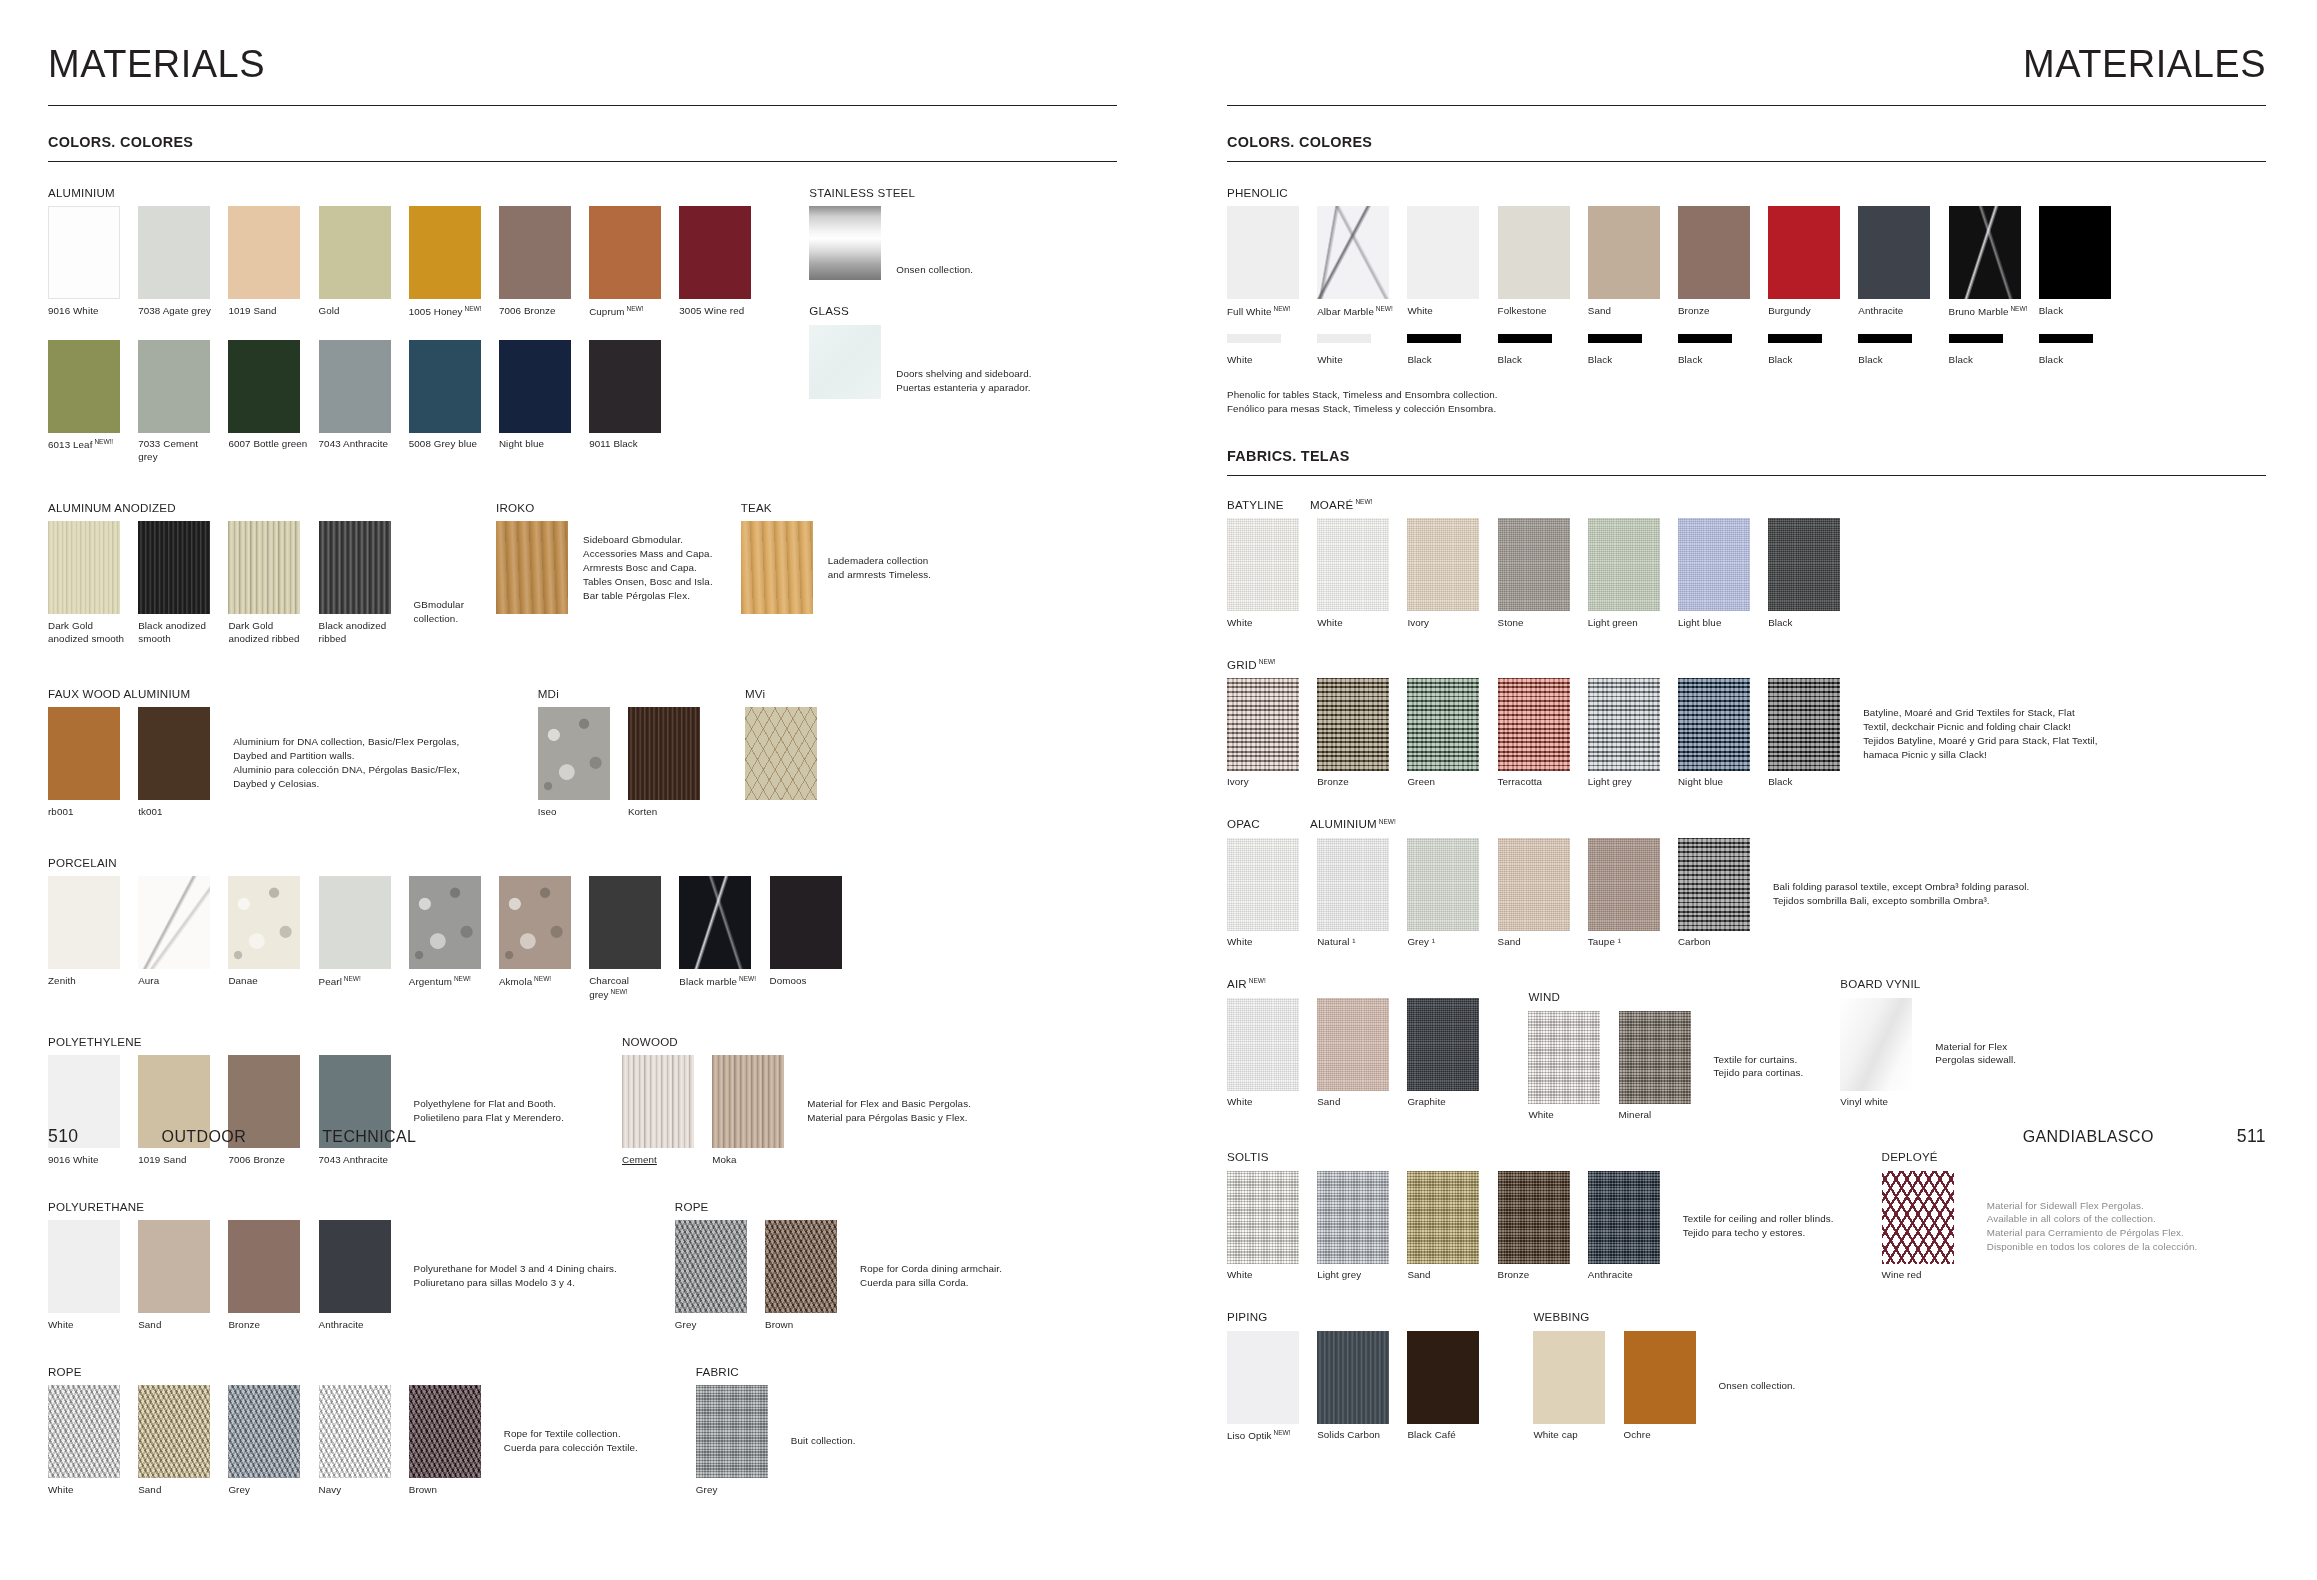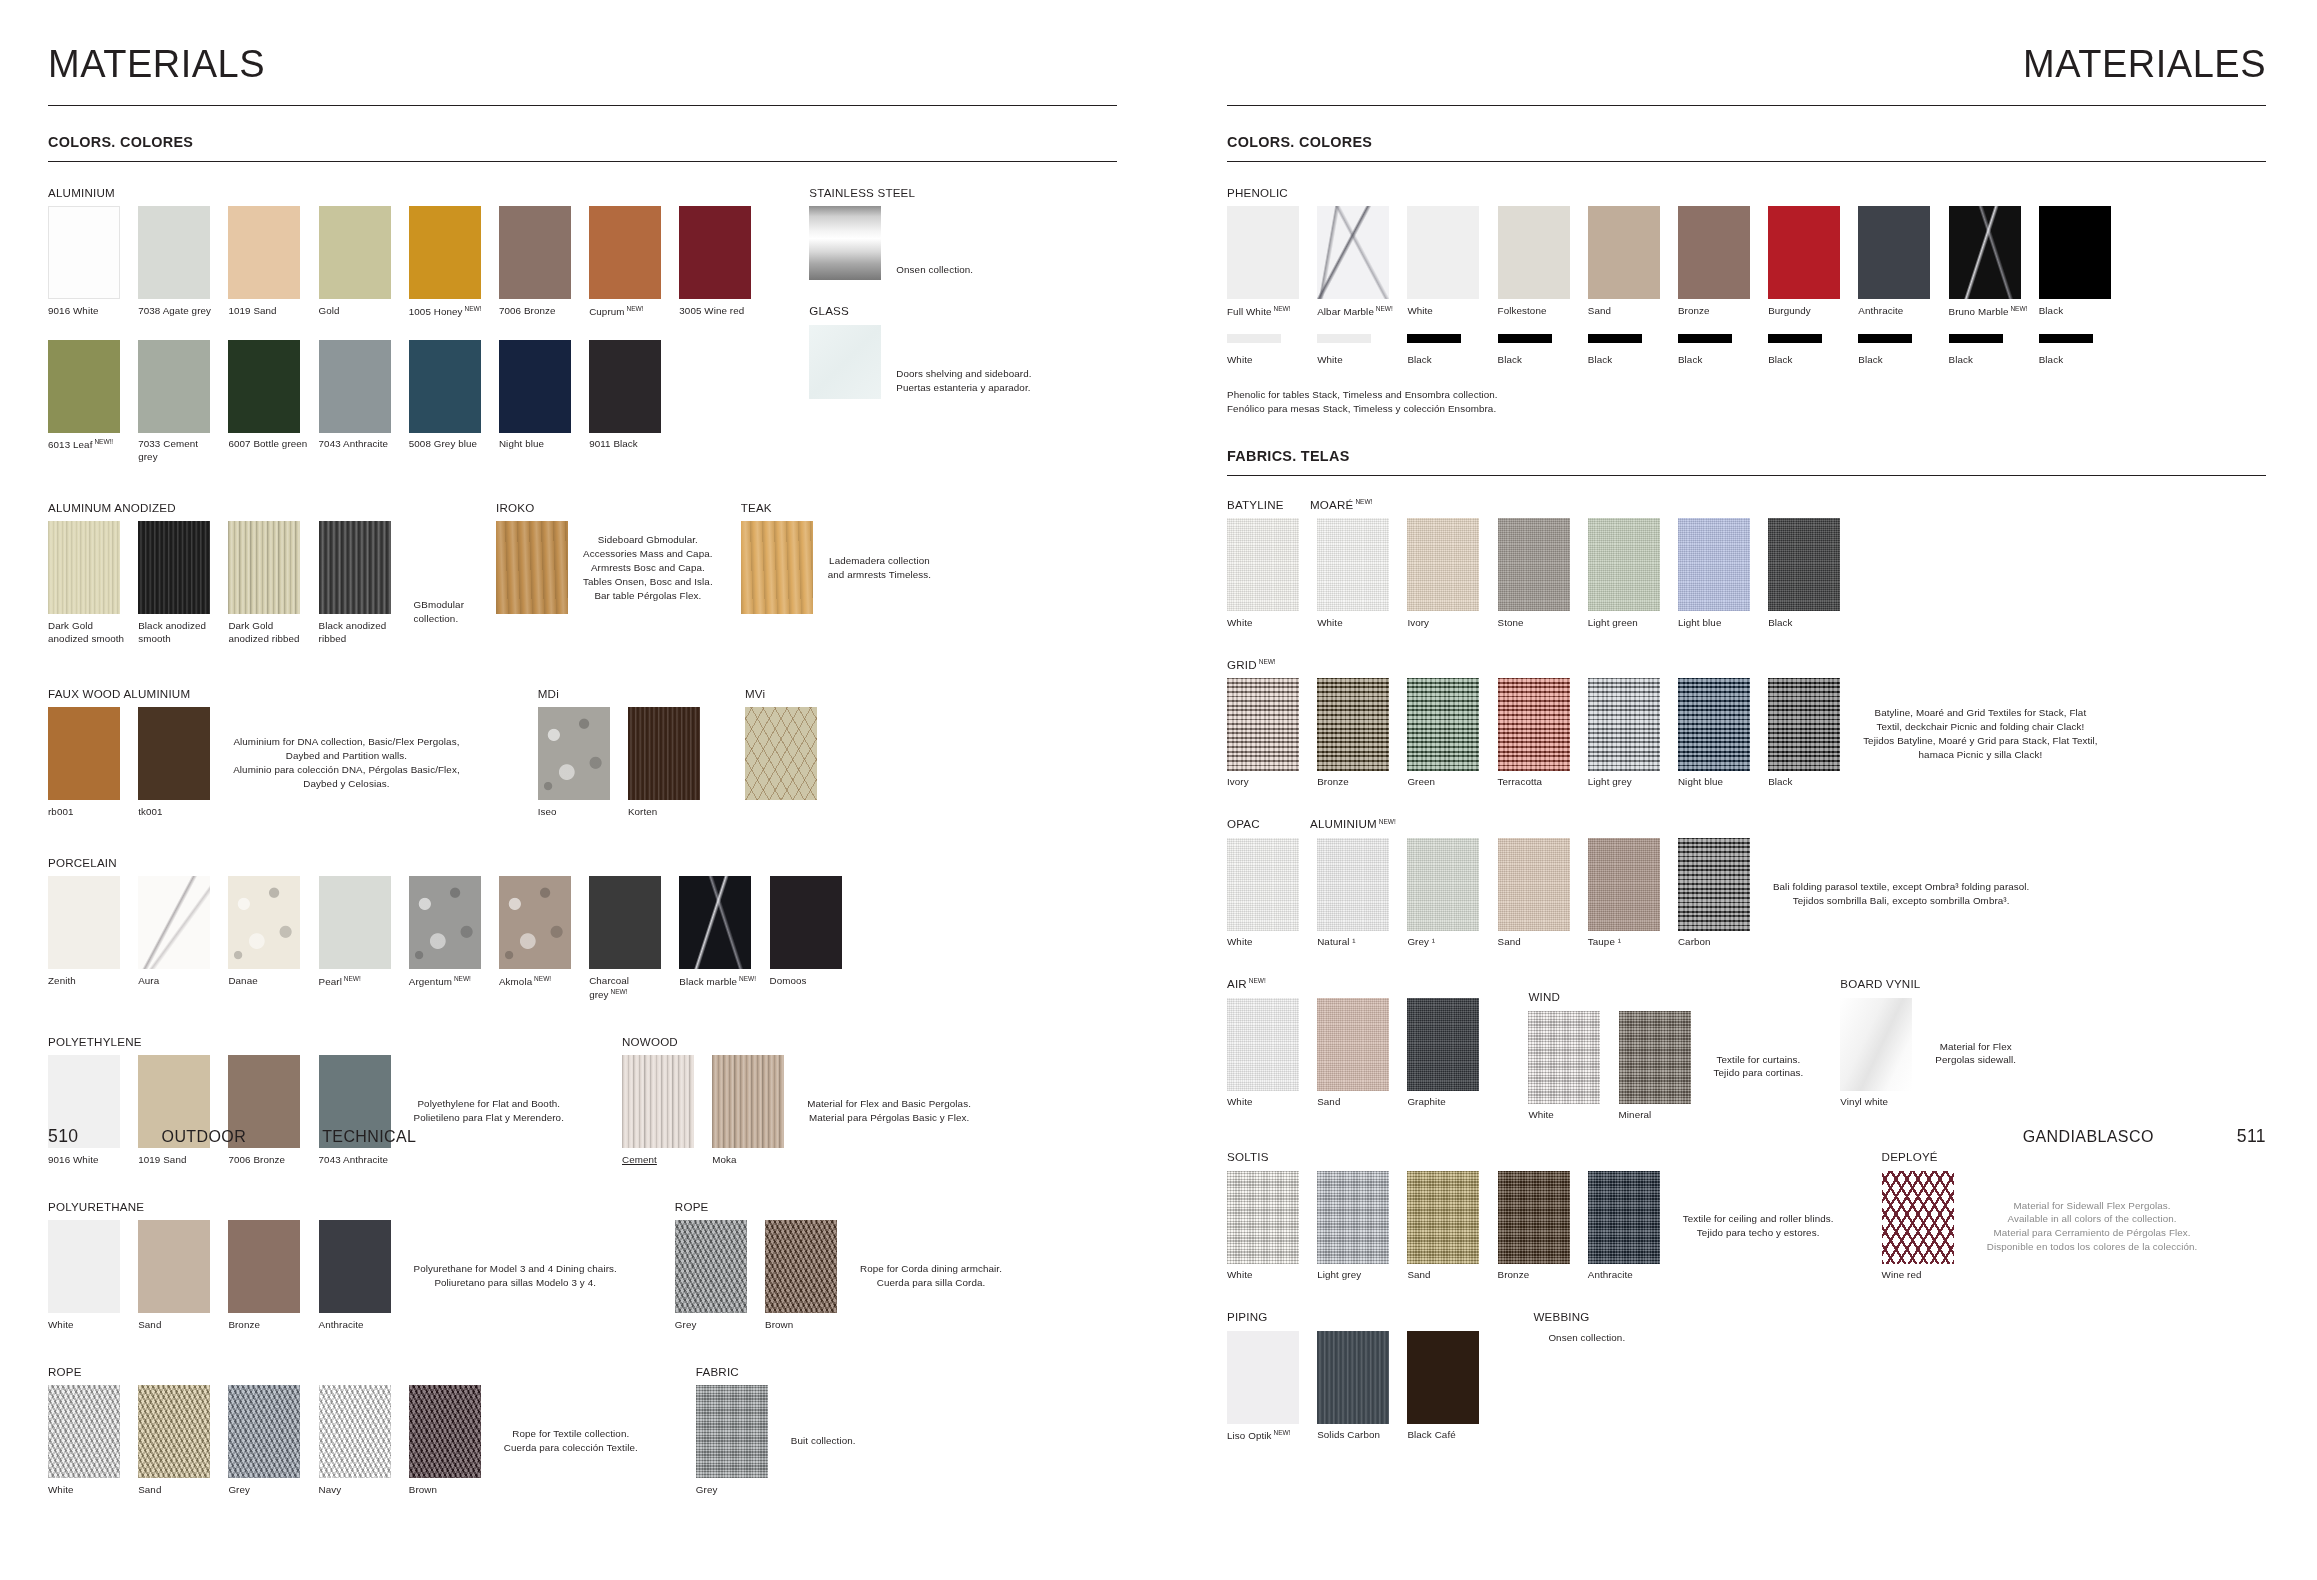--- a/index.html
+++ b/index.html
@@ -51,21 +51,21 @@
   .cap {
     font-size:9.8px; line-height:1.32; color:#231f20;
     margin-top:5.6px; width:80px; letter-spacing:0.1px;
   }
 
   .note {
     font-size:9.8px; line-height:1.42; color:#231f20;
     margin-left:15px; letter-spacing:0.1px; align-self:flex-end;
     padding-bottom:20.4px; white-space:pre-line;
   }
-  .note.mid { align-self:center; padding-bottom:0;text-align:center; }
+  .note.mid { align-self:center; padding-bottom:0; }
   .note.grey { color:#8a8a8a; }
 
   
   .footer {
     position:absolute; bottom:32px; font-size:16px; letter-spacing:0.4px;
     display:flex; align-items:baseline;
   }
   .footer-left  { left:48px; }
   .footer-right { right:52px; }
   .footer .num  { font-size:17.6px; }
@@ -873,20 +873,30 @@
             </div>
             <div class="sw">
               <div class="chip tall" style="background-color: rgb(45, 29, 18);"></div>
               <div class="cap" style="white-space: pre-line;">Black Café</div>
             </div>
           </div>
       </div>
       <div class="group" style="margin-left:46px;">
         <div class="group-title">WEBBING</div>
         <div class="grouprow">
+          <div class="swatches" id="we-row">
+              <div class="sw">
+                <div class="chip tall" style="background-color: rgb(222, 210, 184);"></div>
+                <div class="cap" style="white-space: pre-line;">White cap</div>
+              </div>
+              <div class="sw">
+                <div class="chip tall" style="background-color: rgb(178, 106, 32);"></div>
+                <div class="cap" style="white-space: pre-line;">Ochre</div>
+              </div>
+            </div>
           <div class="note mid">Onsen collection.</div>
         </div>
       </div>
     </div>
 
     <div class="footer footer-right">
       <span>GANDIABLASCO</span>
       <span class="gap1"></span>
       <span class="num">511</span>
     </div>

